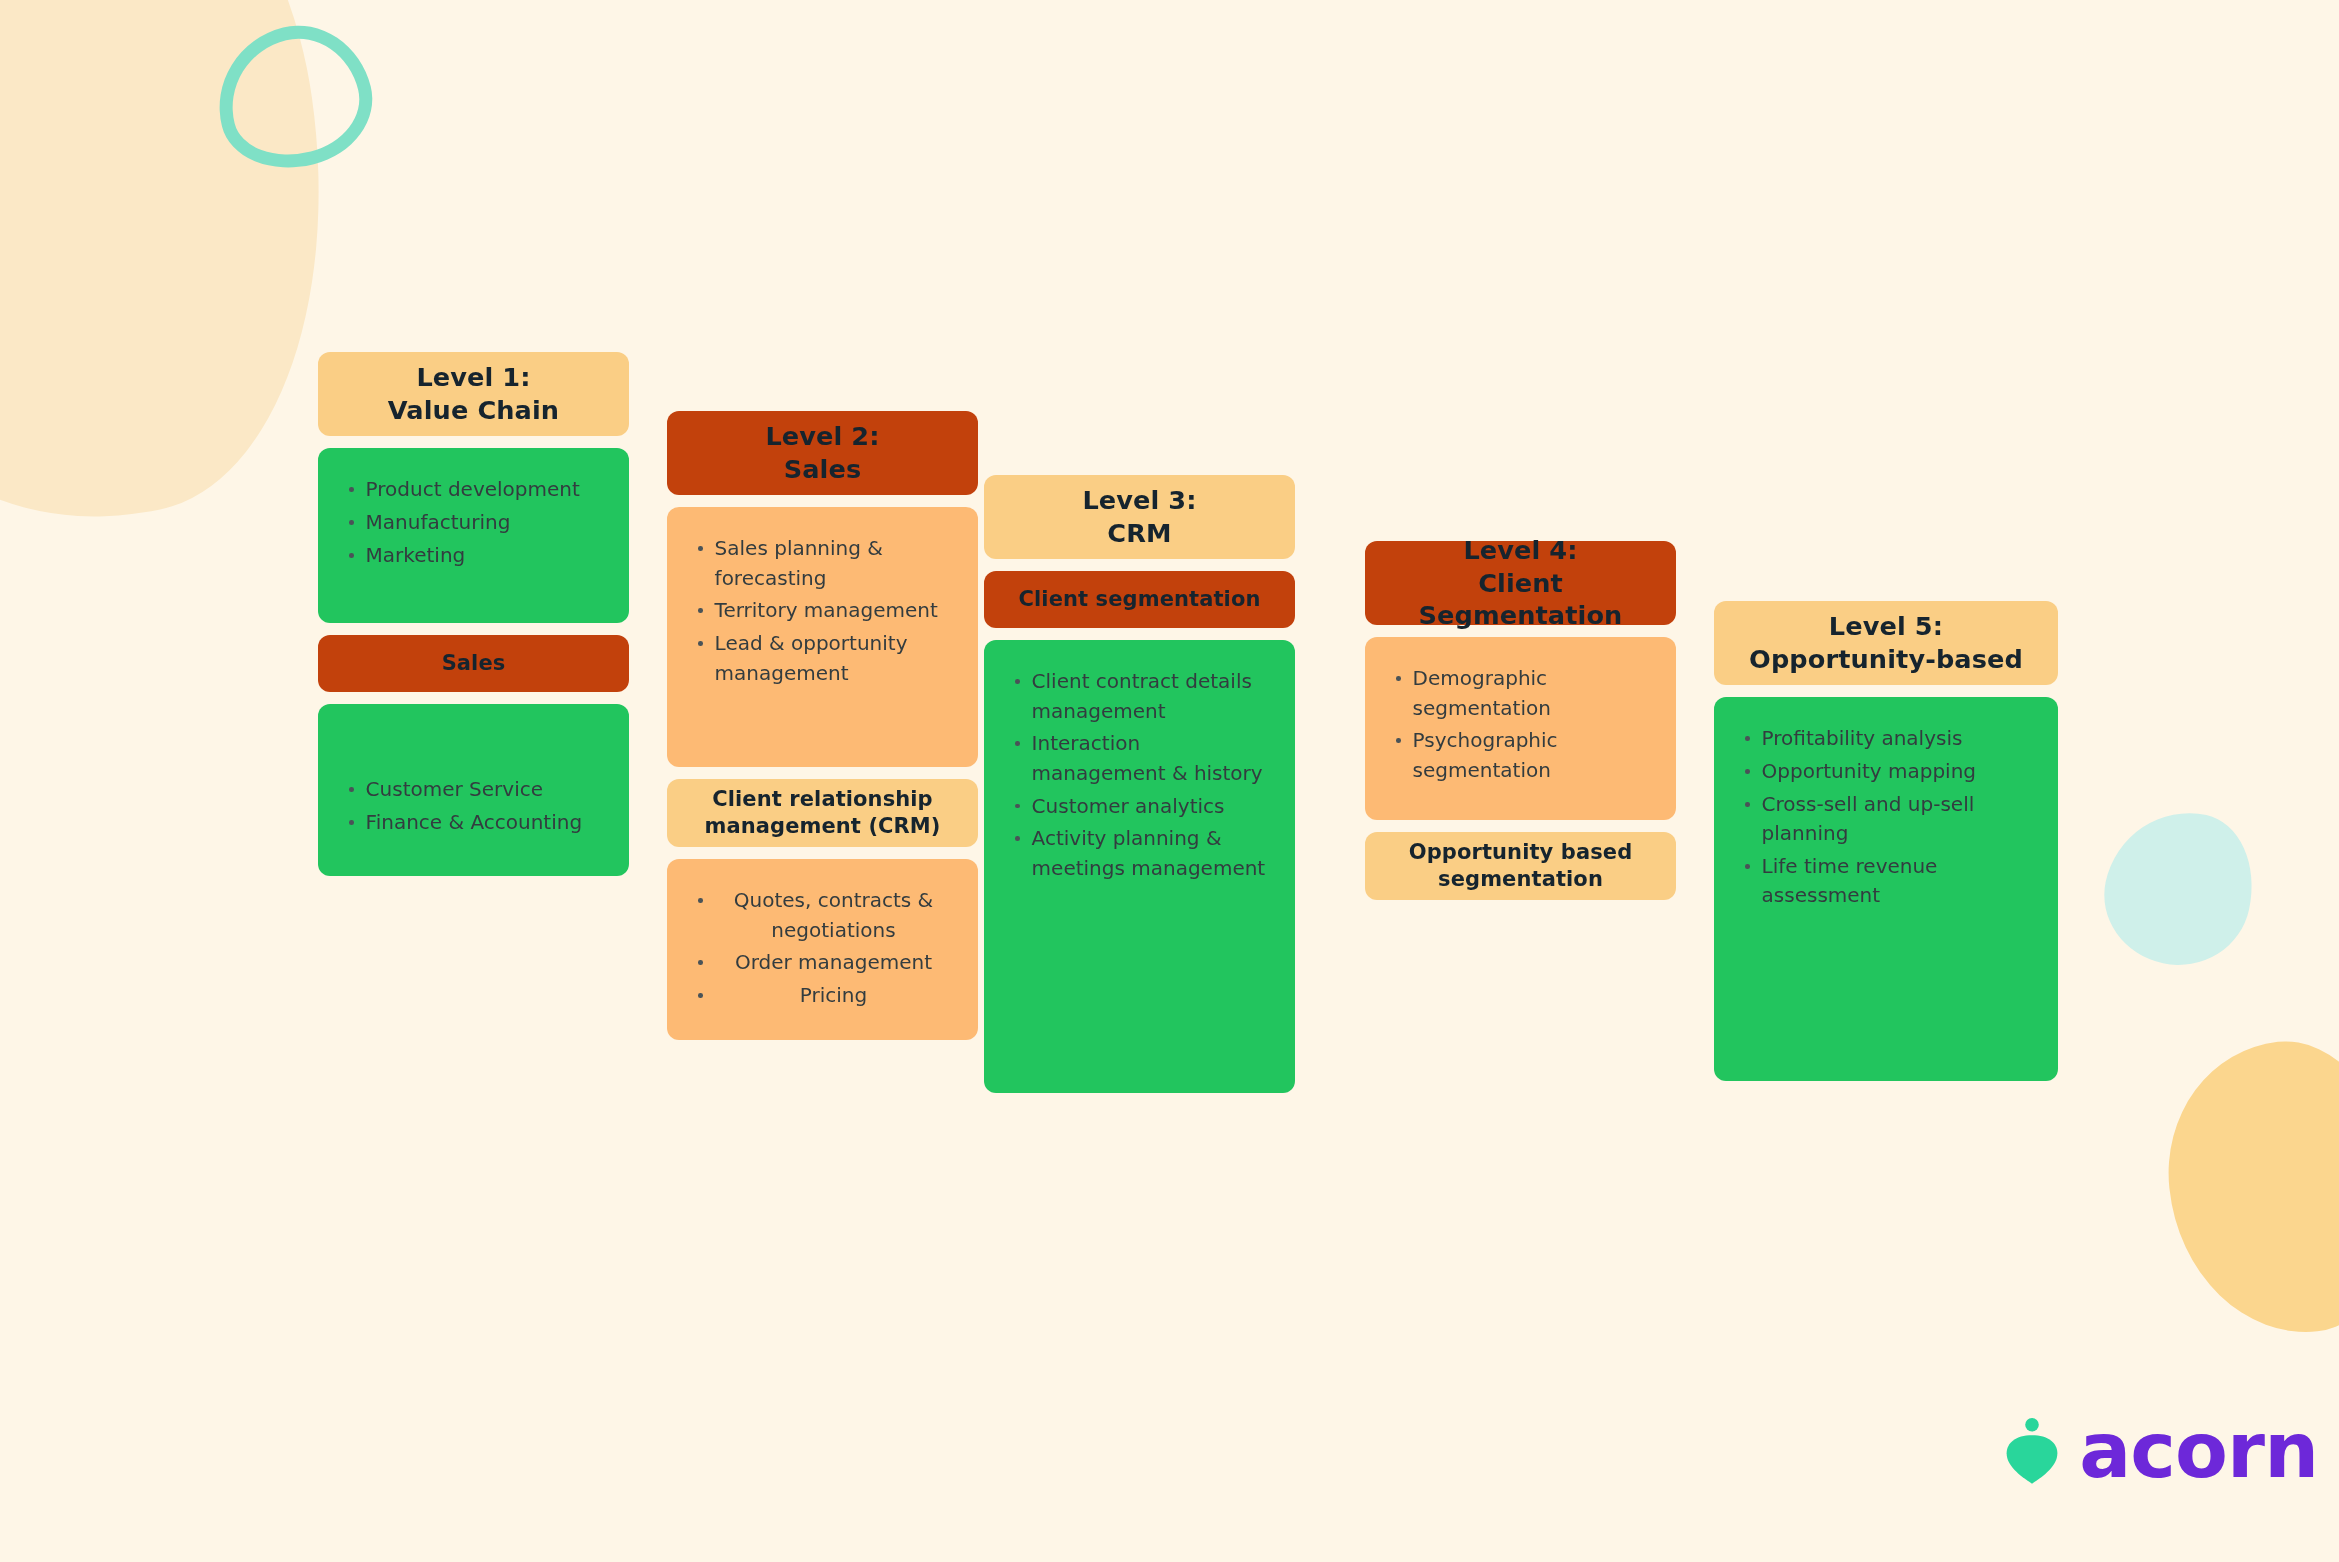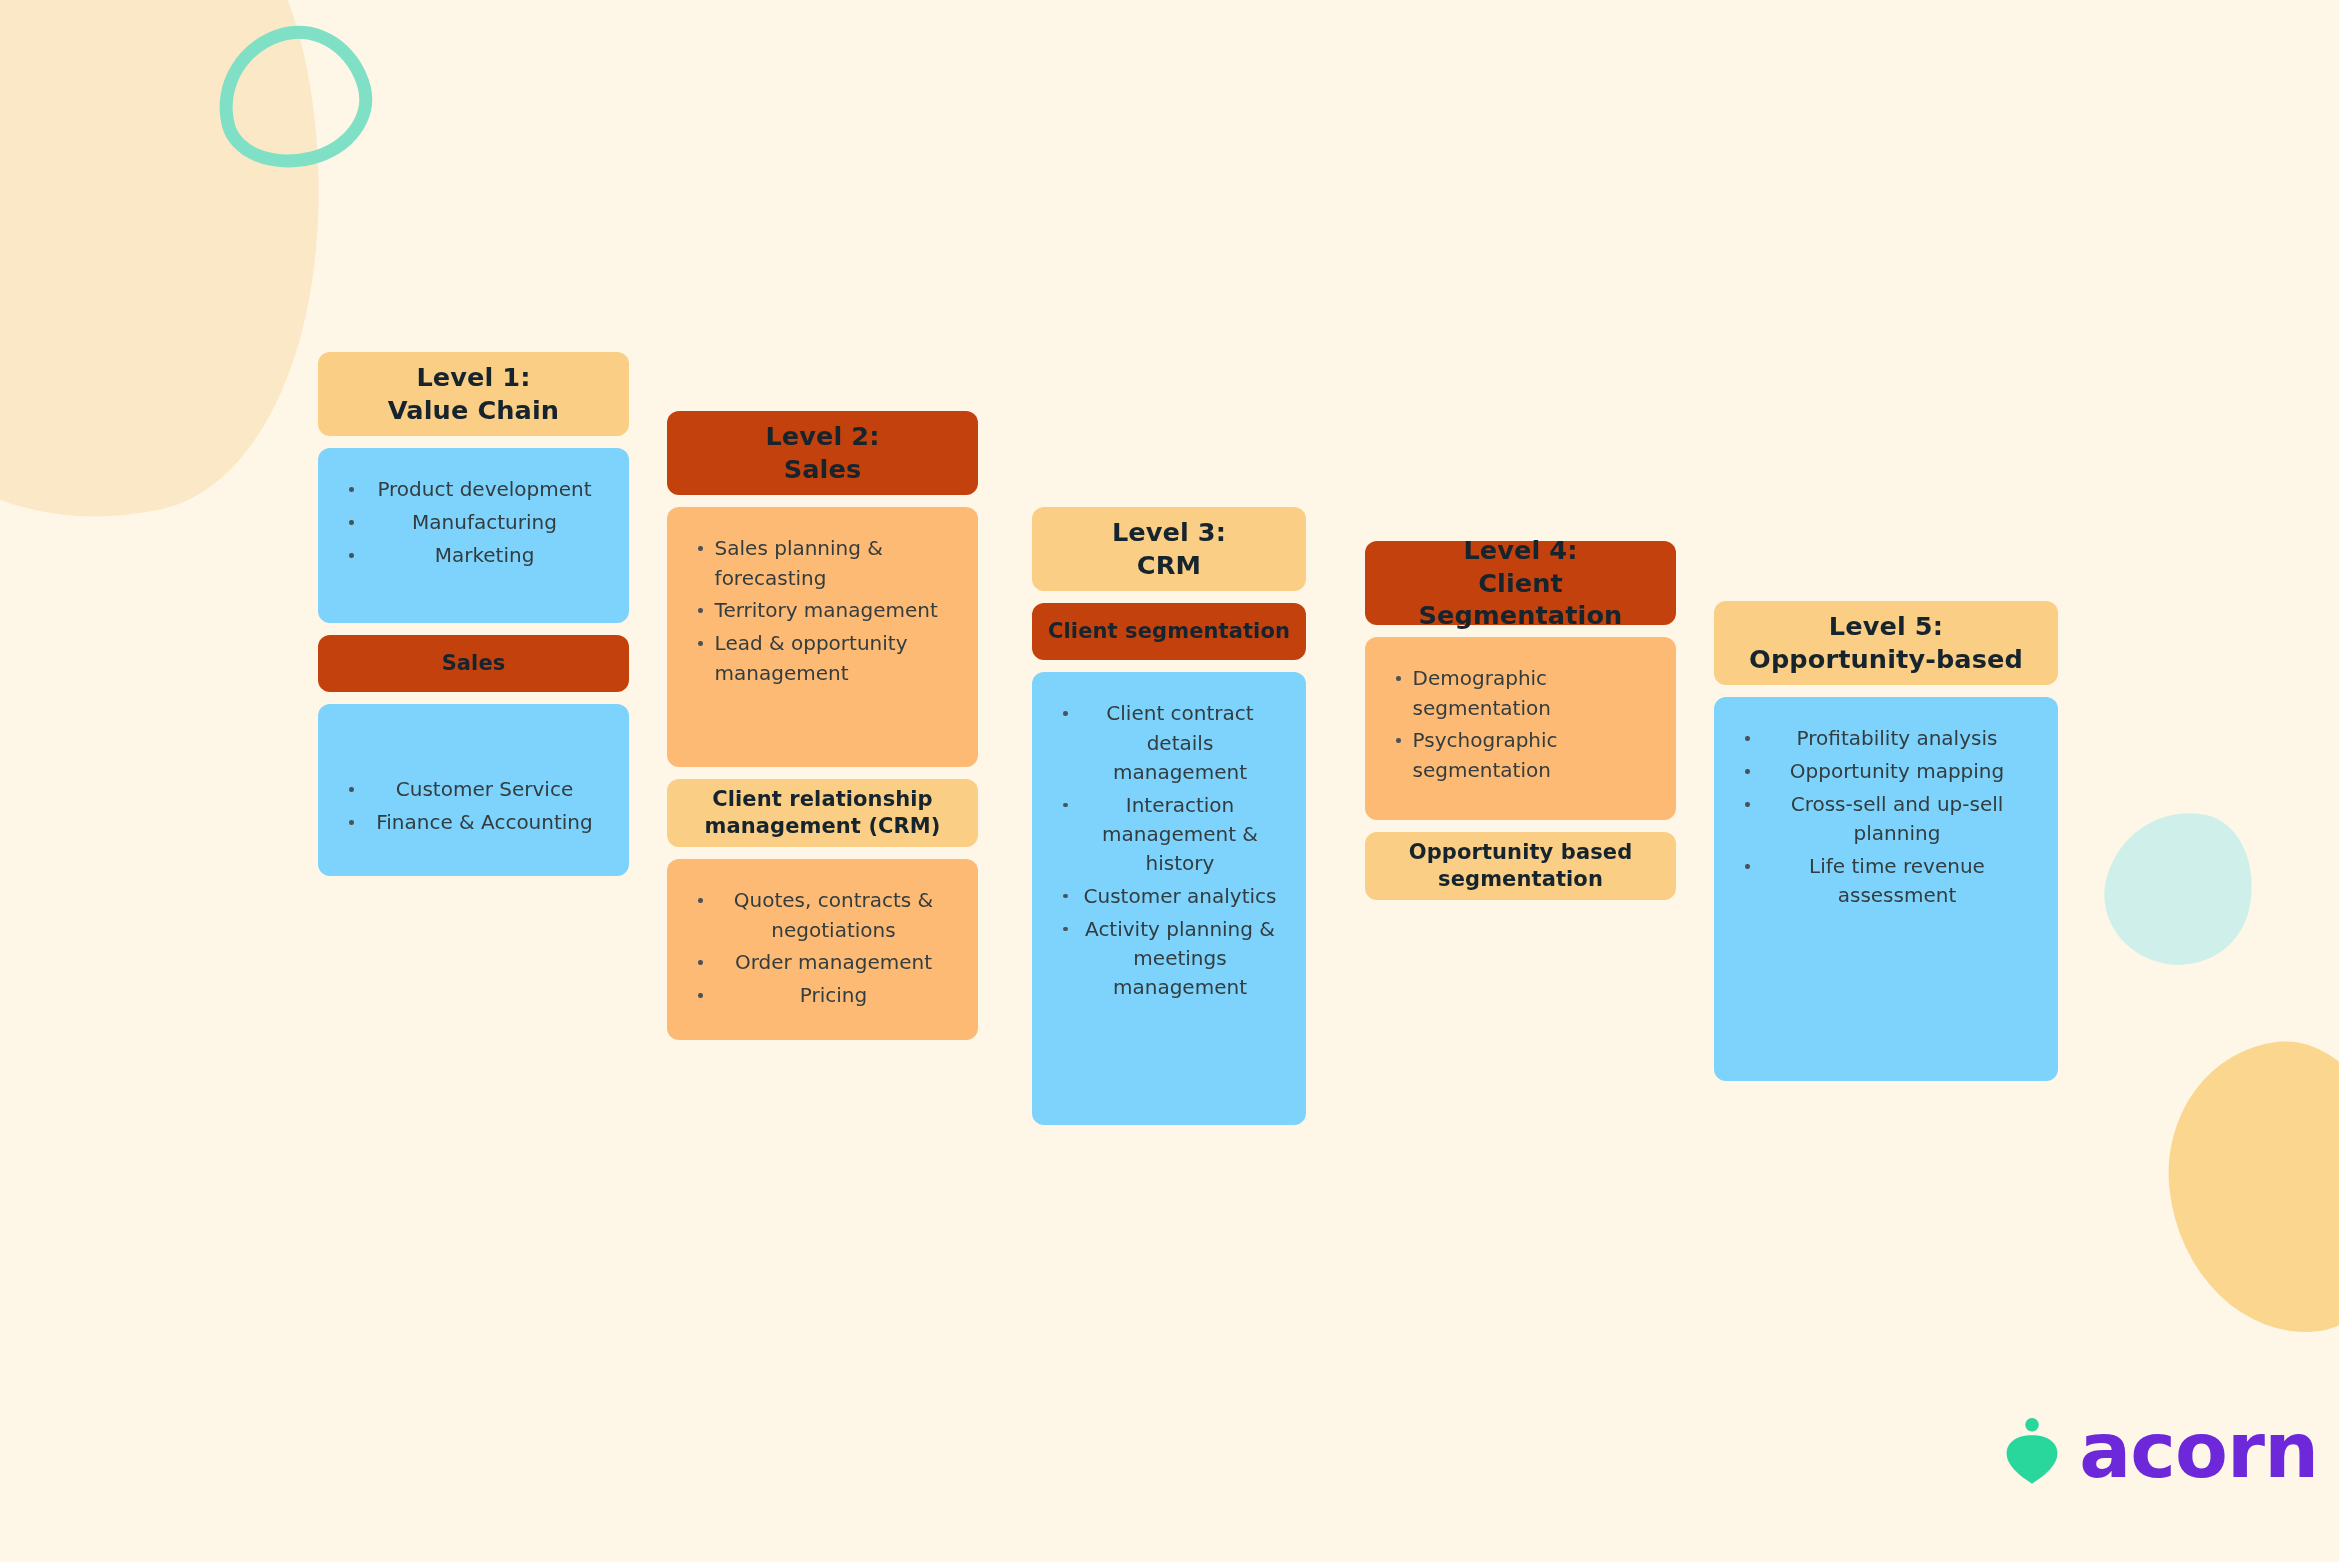--- a/index.html
+++ b/index.html
@@ -35,21 +35,21 @@
     display:flex;align-items:center;justify-content:center;text-align:center;
     font-weight:700;line-height:1.28;letter-spacing:0.1px;
     padding:12.8px 14.6px;color:#16242E;
   }
   .head.lv{font-size:25.6px;}
   .head.sub{font-size:21px;}
   .head.orange{background:#FACE85;}
   .head.teal{background:#c2410c;}
 
   .body{padding:27.4px 25.6px 16.4px 25.6px;}
-  .body.orange{background:#7dd3fc;text-align:center;}
+  .body.orange{background:#22c55e;}
   .body.teal{background:#fdba74;}
 
   ul.items{margin:0;padding:0;list-style:none;}
   ul.items li{
     position:relative;padding-left:22px;margin-bottom:3.7px;
     font-size:20px;line-height:1.46;color:#333C3F;font-weight:400;
   }
   ul.items li::before{
     content:"";position:absolute;left:5.5px;top:12px;
     width:4.6px;height:4.6px;border-radius:50%;background:#4A5357;
@@ -117,21 +117,21 @@
     </div>
     <div class="card body teal" style="height:181px;text-align:center;">
       <ul class="items">
         <li>Quotes, contracts &amp; negotiations</li>
         <li>Order management</li>
         <li>Pricing</li>
       </ul>
     </div>
   </div>
 
-  <div class="column" id="col-3" style="left:1032px;top:475px;width:274px;margin-top:32px;">
+  <div class="column" id="col-3" style="left:984px;top:475px;width:311px;">
     <div class="card head orange lv" style="height:84px;">
       <div>
         <div>Level 3:</div>
         <div>CRM</div>
       </div>
     </div>
     <div class="card head teal sub" style="height:57px;">
       <span>Client segmentation</span>
     </div>
     <div class="card body orange" style="height:453px;">

